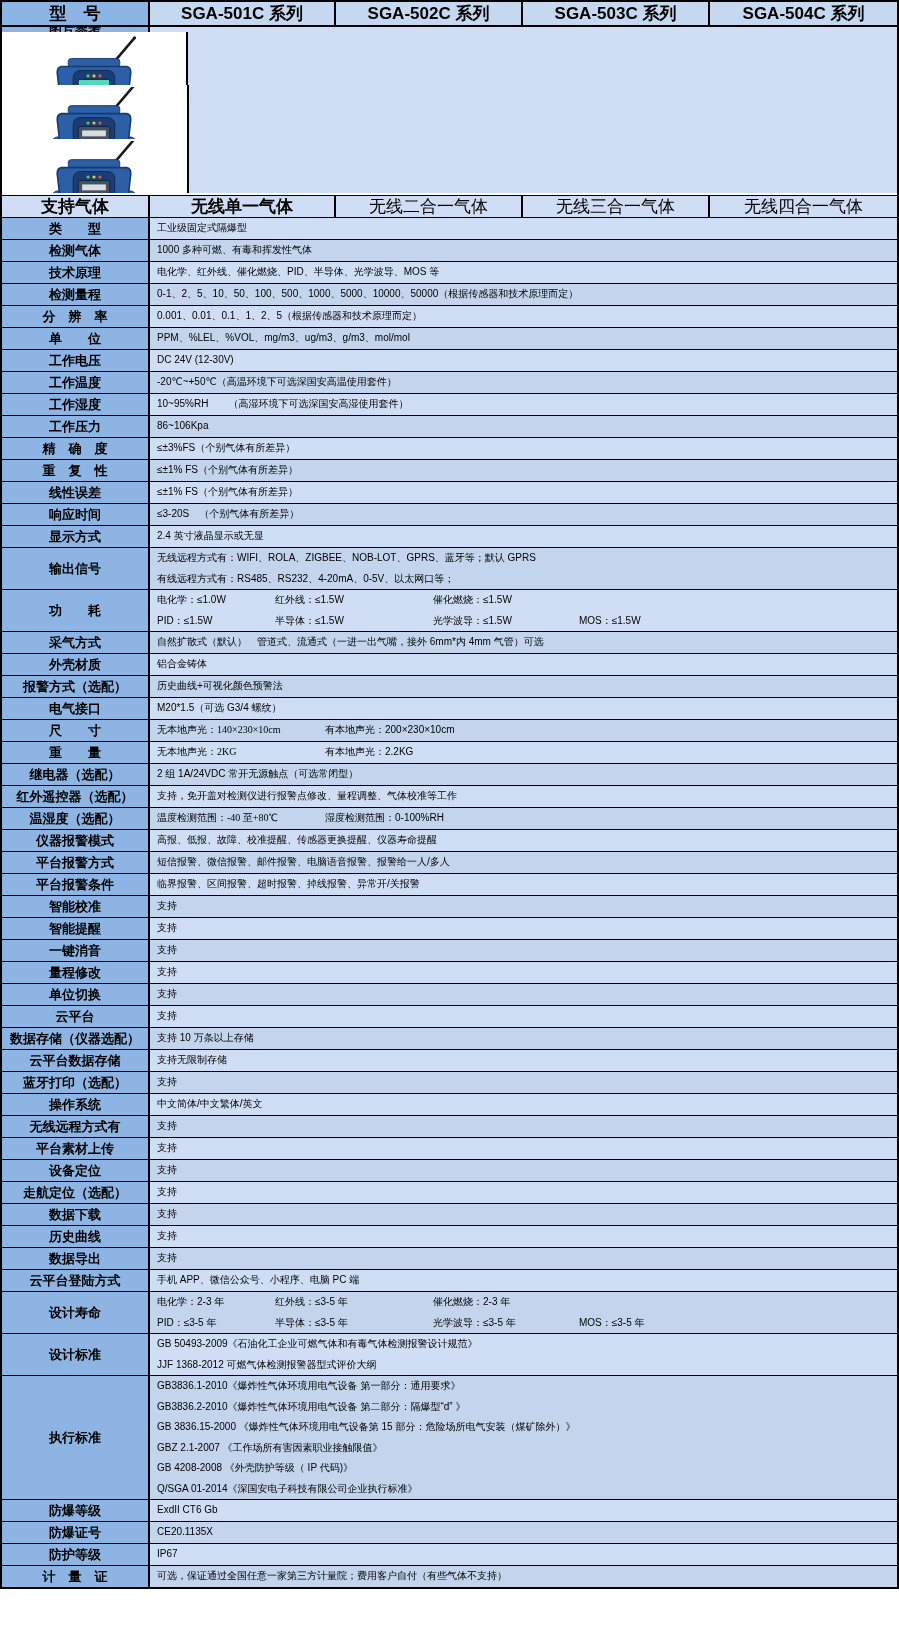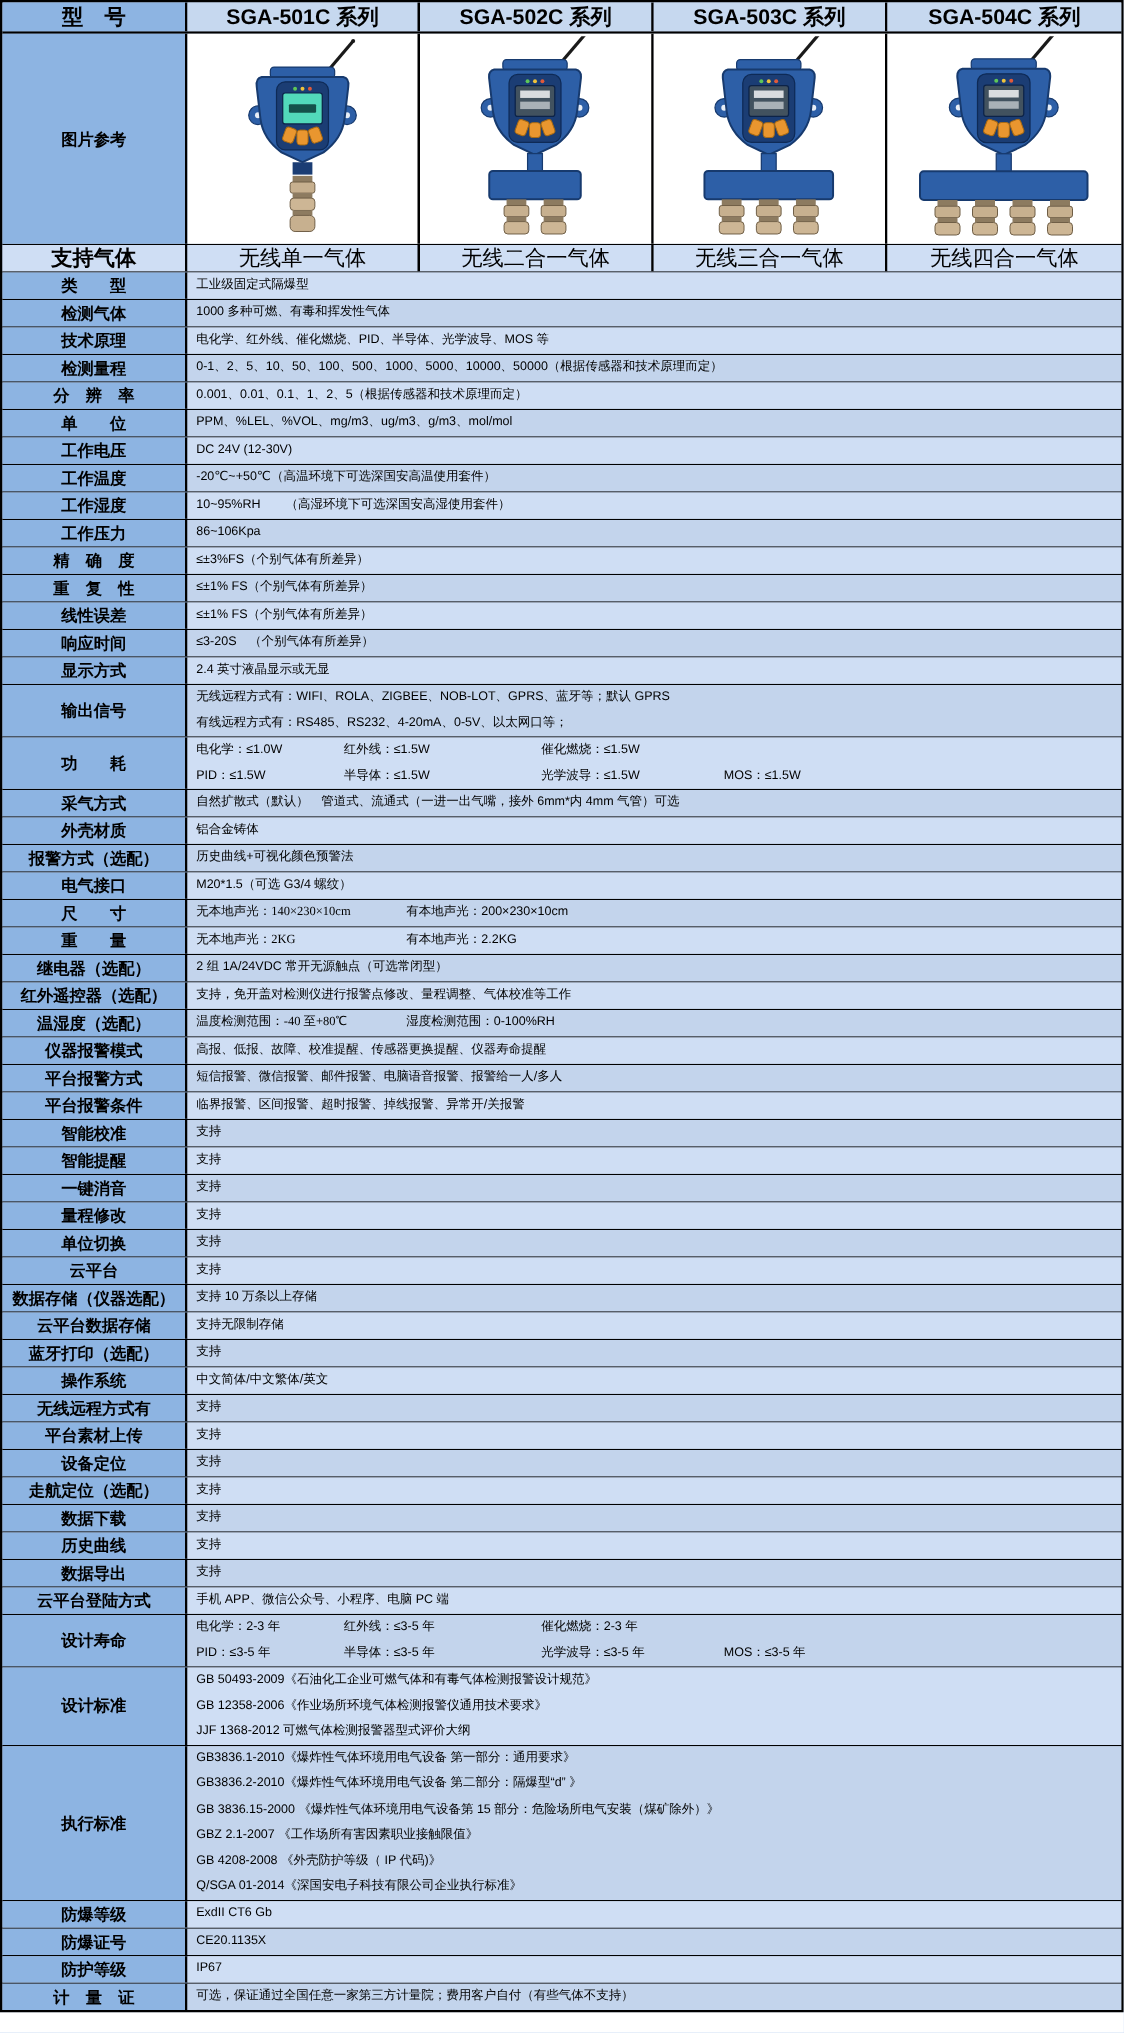--- a/index.html
+++ b/index.html
@@ -11,25 +11,25 @@
   .row{display:flex; border-bottom:1px solid #000; align-items:stretch;}
   .row.head{border-bottom:2px solid #000;}
   #spec-rows{display:contents;}
   #spec-rows .row:last-child{border-bottom:none;}
   .cell{box-sizing:border-box; border-right:2px solid #000; display:flex; align-items:center; overflow:hidden;}
   .cell:last-child{border-right:none;}
   .lab{
     width:148px; min-width:148px; justify-content:center; text-align:center;
     background:var(--label-bg,#8db4e2); font-weight:bold; font-size:13px; padding:0 3px; line-height:15px;
   }
-  .c4a{width:186px;min-width:186px;} .c4b{width:187px;min-width:187px;} .c4c{width:187px;min-width:187px;} .c4d{flex:1;}
+  .c4a{width:186px;min-width:186px;font-weight:bold;} .c4b{width:187px;min-width:187px;} .c4c{width:187px;min-width:187px;} .c4d{flex:1;}
   .head{height:23px;}
   .head .cell{background:var(--header-bg,#c6d8ef); justify-content:center; font-weight:bold; font-size:17px;}
   .head .lab{background:var(--label-bg,#8db4e2);}
-  .imgs{height:168px;}
+  .imgs{height:168px;flex-direction:column;}
   .imgs .imgcell{background:#fff; justify-content:center; align-items:flex-start; padding-top:2px;}
   .gases{height:21px;}
   .gases .cell{background:var(--value-bg,#cfdef4); justify-content:center; font-size:17px;}
   .spec{min-height:21px;}
   .val{
     flex:1; background:var(--value-bg,#cfdef4); flex-direction:column;
     align-items:stretch; justify-content:center; padding:0 16px 0 7px; font-size:10px;
   }
   .spec.alt .val{background:var(--value-bg-alt,#c3d4ec);}
   .ln{line-height:20.5px; white-space:nowrap;}
@@ -456,21 +456,20 @@
       </div><div class="row spec alt">
         <div class="cell lab">设计寿命</div>
         <div class="cell val quad">
           <div class="ln"><span class="seg">电化学：2-3 年</span><span class="seg">红外线：≤3-5 年</span><span class="seg">催化燃烧：2-3 年</span></div>
           <div class="ln"><span class="seg">PID：≤3-5 年</span><span class="seg">半导体：≤3-5 年</span><span class="seg">光学波导：≤3-5 年</span><span class="seg">MOS：≤3-5 年</span></div>
         </div>
       </div><div class="row spec">
         <div class="cell lab">设计标准</div>
         <div class="cell val">
           <div class="ln"><span class="seg">GB 50493-2009《石油化工企业可燃气体和有毒气体检测报警设计规范》</span></div>
-          <div class="ln"><span class="seg">GB 12358-2006《作业场所环境气体检测报警仪通用技术要求》</span></div>
           <div class="ln"><span class="seg">JJF 1368-2012 可燃气体检测报警器型式评价大纲</span></div>
         </div>
       </div><div class="row spec alt">
         <div class="cell lab">执行标准</div>
         <div class="cell val">
           <div class="ln"><span class="seg">GB3836.1-2010《爆炸性气体环境用电气设备 第一部分：通用要求》</span></div>
           <div class="ln"><span class="seg">GB3836.2-2010《爆炸性气体环境用电气设备 第二部分：隔爆型“d” 》</span></div>
           <div class="ln"><span class="seg">GB 3836.15-2000 《爆炸性气体环境用电气设备第 15 部分：危险场所电气安装（煤矿除外）》</span></div>
           <div class="ln"><span class="seg">GBZ 2.1-2007 《工作场所有害因素职业接触限值》</span></div>
           <div class="ln"><span class="seg">GB 4208-2008 《外壳防护等级（ IP 代码)》</span></div>

